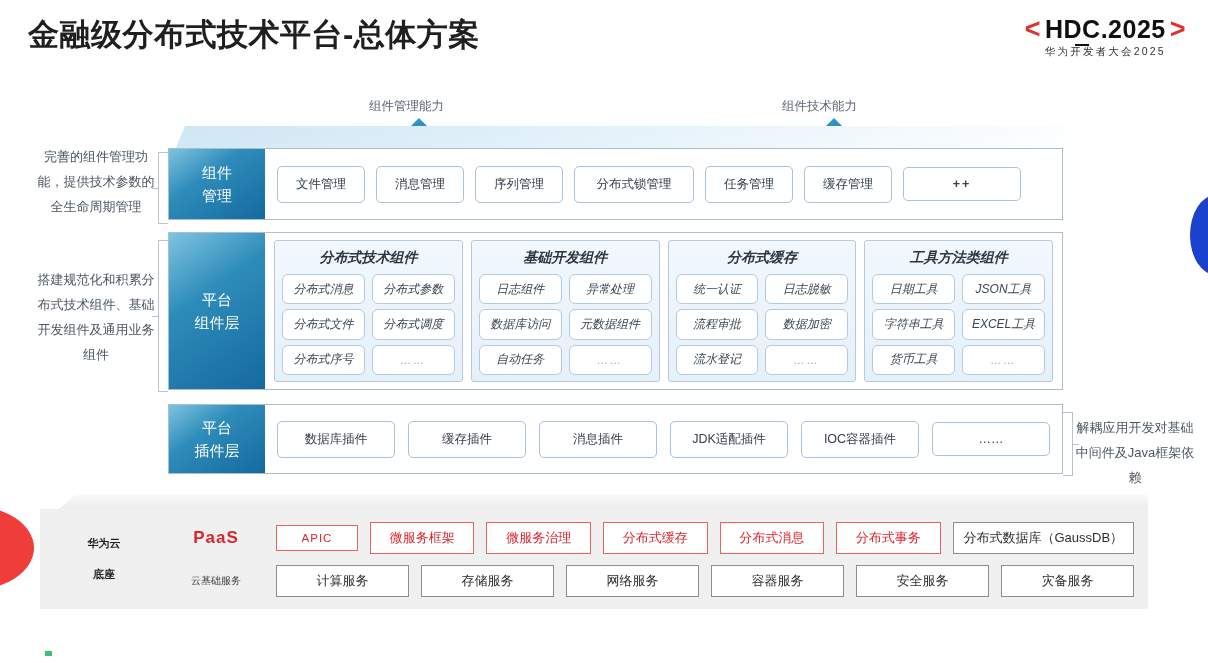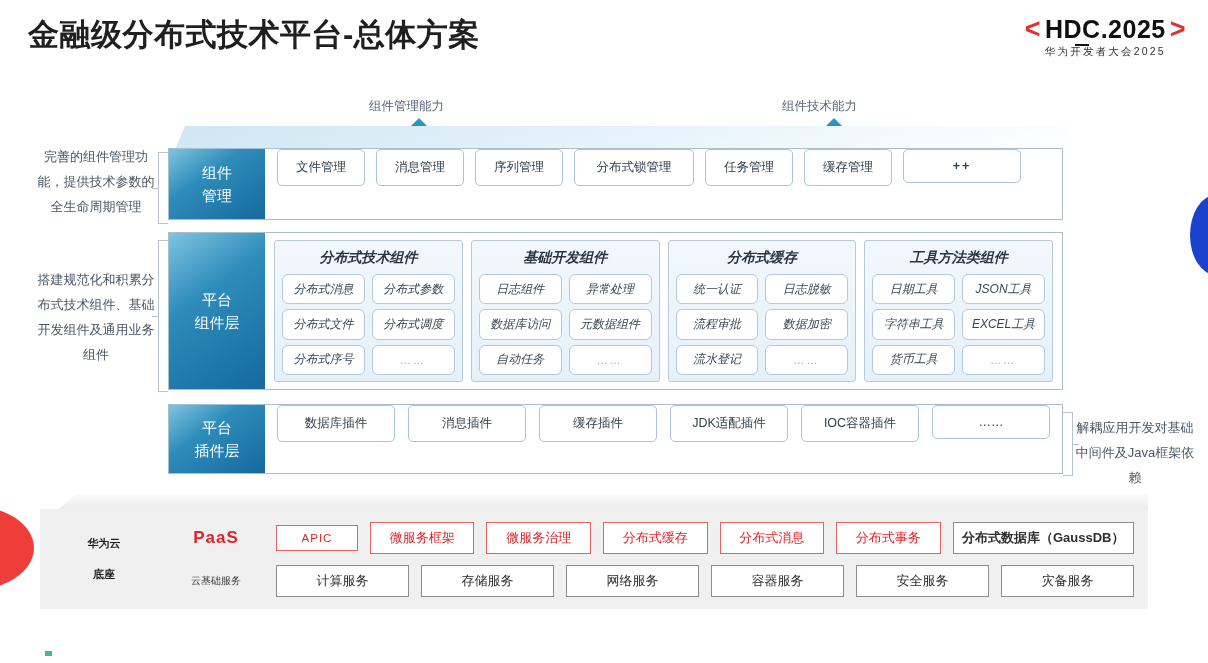--- a/index.html
+++ b/index.html
@@ -70,21 +70,21 @@
   .bk-2{left:158px;top:240px;height:150px;}
   .bk-3{left:1063px;top:412px;height:62px;}
 
   
   .layer{position:absolute;display:flex;border:1px solid #a9bfd0;background:#ffffff;box-sizing:border-box;}
   .layer-label{
     width:96px;flex:none;display:flex;flex-direction:column;align-items:center;justify-content:center;
     color:#ffffff;font-size:15px;line-height:23px;text-align:center;
     background:linear-gradient(145deg,#7fc4e0 0%,#2e8cba 38%,#15699e 100%);
   }
-  .layer-body{flex:1;display:flex;align-items:flex-start;}
+  .layer-body{flex:1;display:flex;align-items:center;}
 
   
   .row-mgmt{left:168px;top:148px;width:895px;height:72px;}
   .row-mgmt .layer-body{padding:0 12px;gap:11px;}
   .chip{
     border:1px solid #a9c3da;border-radius:5px;background:#ffffff;
     font-size:12.5px;color:#33404d;text-align:center;
     padding:9px 0;box-sizing:border-box;white-space:nowrap;
   }
   .row-mgmt .chip{min-width:88px;padding-left:10px;padding-right:10px;}
@@ -134,21 +134,21 @@
   .paas-rowlabel.gray{color:#3a3a3a;font-size:10px;}
   .box-red{
     border:1.6px solid #e8635f;background:#ffffff;color:#d9262c;
     font-size:13px;text-align:center;padding:6px 0;white-space:nowrap;box-sizing:border-box;
   }
   .box-red.apic{font-size:11.5px;letter-spacing:1px;}
   .box-gray{
     border:1.4px solid #8d8d8d;background:#ffffff;color:#2e2e2e;
     font-size:13px;text-align:center;padding:6px 0;white-space:nowrap;box-sizing:border-box;
   }
-  .fl1{flex:1;} .fl08{flex:.78;} .fl18{flex:1.75;font-weight:bold;}
+  .fl1{flex:1;} .fl08{flex:.78;} .fl18{flex:1.75;}
 </style>
 </head>
 <body>
 
 <div class="root">
 
   <div class="page-title">金融级分布式技术平台-总体方案</div>
 
   <div class="hdc-logo">
     <div class="hdc-main">
@@ -281,22 +281,22 @@
     </div>
   </div>
 
   <div class="layer row-plug">
     <div class="layer-label">
       <span>平台</span>
       <span>插件层</span>
     </div>
     <div class="layer-body">
       <div class="chip">数据库插件</div>
+      <div class="chip">缓存插件</div>
       <div class="chip">消息插件</div>
-      <div class="chip">缓存插件</div>
       <div class="chip">JDK适配插件</div>
       <div class="chip">IOC容器插件</div>
       <div class="chip dots">……</div>
     </div>
   </div>
 
   <div class="paas-top"></div>
   <div class="paas">
     <div class="paas-title">
       <div>华为云</div>

